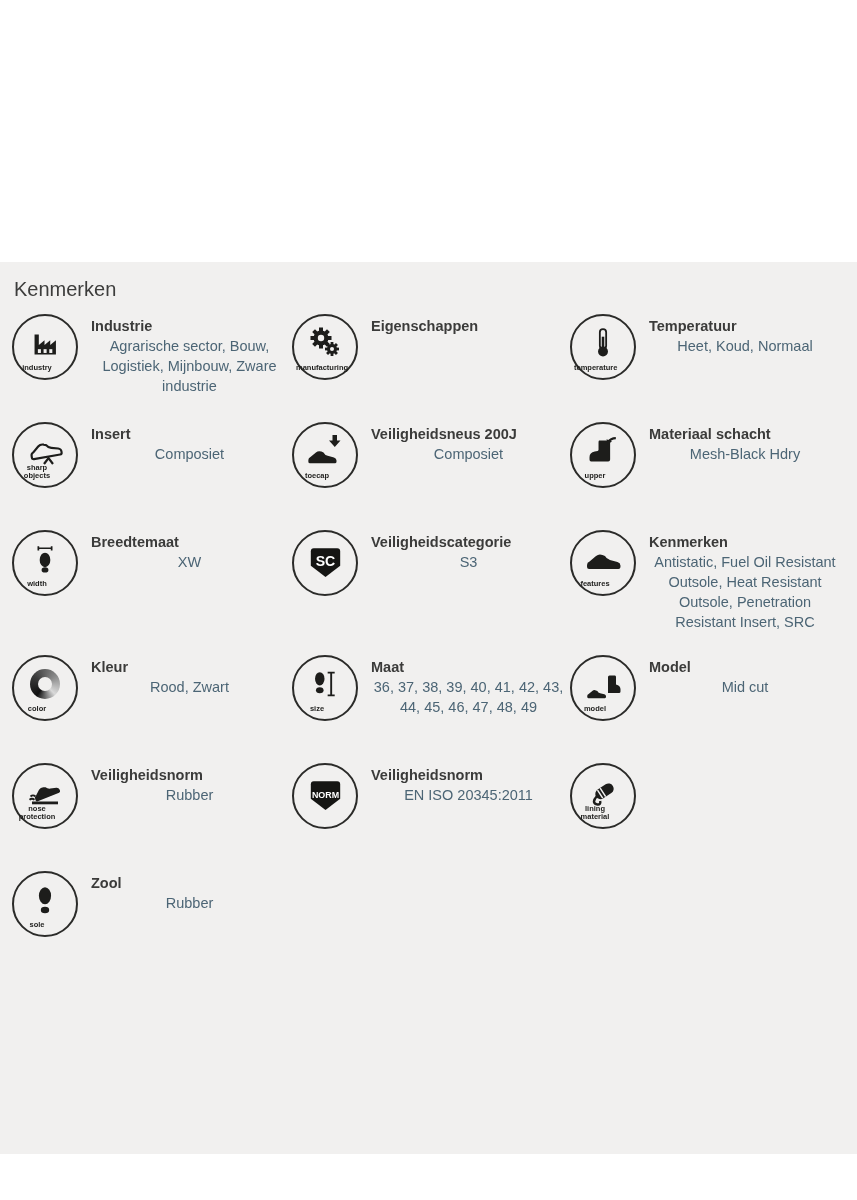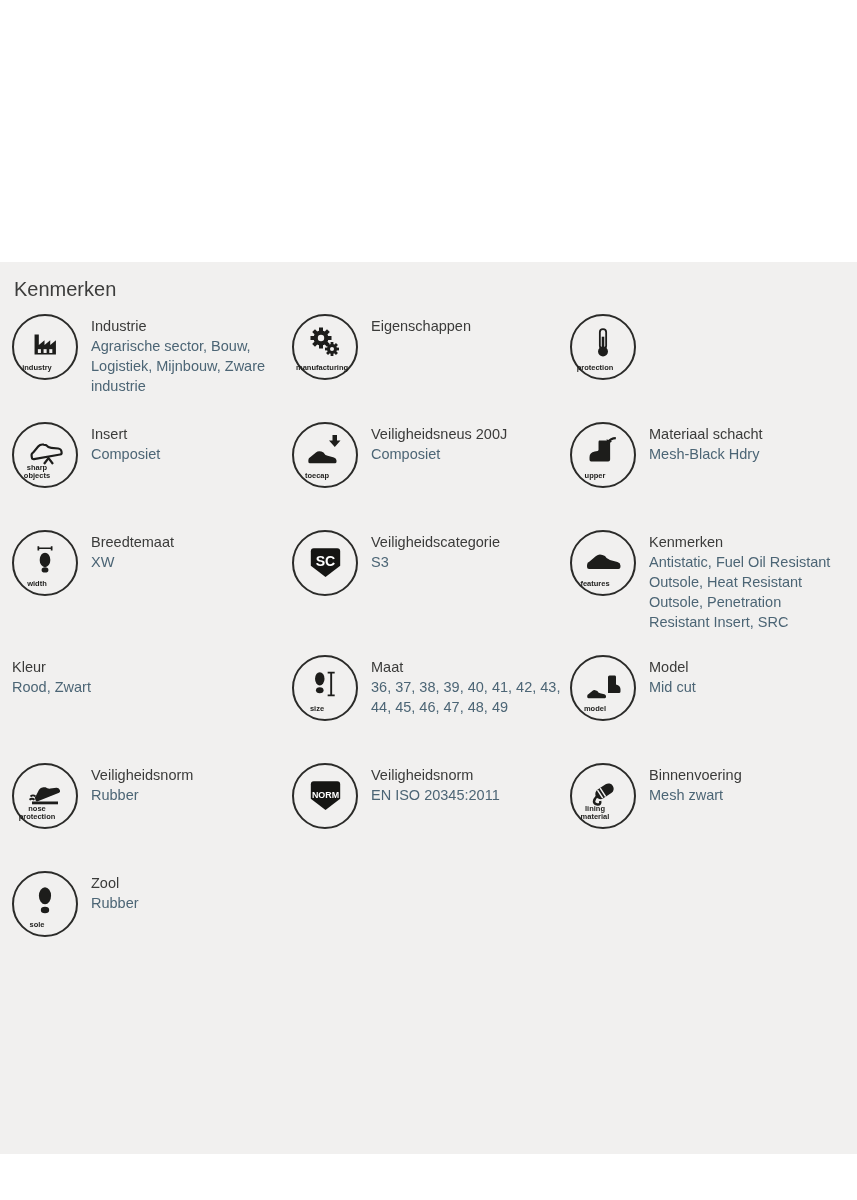--- a/index.html
+++ b/index.html
@@ -30,24 +30,24 @@
     position:relative;display:flex;align-items:center;justify-content:center;
   }
   .icon-glyph{display:flex;align-items:center;justify-content:center;margin-bottom:9px;}
   .badge-icon .icon-glyph{margin-bottom:0;}
   .icon-label{
     position:absolute;bottom:5px;left:2px;right:18px;text-align:center;
     font-size:7.5px;font-weight:bold;color:#1d1d1b;line-height:1.15;margin-top:27px;
   }
   .feature-text{flex:1;min-width:0;padding-top:2px;}
   .feature-title{
-    font-size:14.5px;font-weight:normal;color:#3b3b3a;line-height:20px;
+    font-size:14.5px;font-weight:bold;color:#3b3b3a;line-height:20px;
   }
   .feature-value{
-    font-size:14.5px;color:#4c6575;line-height:20px;
+    font-size:14.5px;color:#4c6575;line-height:20px;text-align:center;
   }
   svg .ink{fill:#1d1d1b;}
   svg .stroke{fill:none;stroke:#1d1d1b;}
   svg text{font-family:"Liberation Sans",sans-serif;font-weight:bold;fill:#ffffff;}
   .color-ring{
     width:30px;height:30px;border-radius:50%;
     background:conic-gradient(from 215deg,#111 0%,#3a3a3a 25%,#8a8a8a 55%,#d9d9d9 78%,#111 100%);
     display:flex;align-items:center;justify-content:center;
   }
   .color-hole{width:14px;height:14px;border-radius:50%;background:#f1f0ef;}
@@ -114,21 +114,25 @@
 
   <div class="feature-item">
     <div class="icon-circle">
       <span class="icon-glyph">
             <svg viewBox="0 0 40 40" width="36" height="36">
       <rect x="16.5" y="4.5" width="7" height="22" rx="3.5" class="stroke" stroke-width="2"></rect>
       <rect x="18.6" y="13" width="2.8" height="13" class="ink"></rect>
       <circle cx="20" cy="29.5" r="5.5" class="ink"></circle>
     </svg>
           </span>
-      <span class="icon-label">protection</span>
+      <span class="icon-label">temperature</span>
+    </div>
+    <div class="feature-text">
+      <div class="feature-title">Temperatuur</div>
+      <div class="feature-value">Heet, Koud, Normaal</div>
     </div>
   </div>
 
   <div class="feature-item">
     <div class="icon-circle">
       <span class="icon-glyph">
             <svg viewBox="0 0 40 40" width="40" height="40">
       <use href="#shoe" transform="rotate(-10 20 18) translate(2 0) scale(0.9)" fill="none" stroke="#1d1d1b" stroke-width="2.4"></use>
       <path class="stroke" stroke-width="2.2" d="M19 33 l4.5-6 4.5 6"></path>
     </svg>
@@ -216,20 +220,28 @@
           </span>
       <span class="icon-label">features</span>
     </div>
     <div class="feature-text">
       <div class="feature-title">Kenmerken</div>
       <div class="feature-value">Antistatic, Fuel Oil Resistant Outsole, Heat Resistant Outsole, Penetration Resistant Insert, SRC</div>
     </div>
   </div>
 
   <div class="feature-item">
+    <div class="icon-circle">
+      <span class="icon-glyph">
+            <div class="color-ring">
+              <div class="color-hole"></div>
+            </div>
+          </span>
+      <span class="icon-label">color</span>
+    </div>
     <div class="feature-text">
       <div class="feature-title">Kleur</div>
       <div class="feature-value">Rood, Zwart</div>
     </div>
   </div>
 
   <div class="feature-item">
     <div class="icon-circle">
       <span class="icon-glyph">
             <svg viewBox="0 0 40 40" width="38" height="38">
@@ -301,24 +313,20 @@
             <svg viewBox="0 0 40 40" width="38" height="38">
       <g transform="rotate(-33 22 19)">
         <rect x="11" y="13.5" width="21" height="11" rx="5.5" class="ink"></rect>
         <path d="M16 14 v10 M19.5 13.7 v10.6" stroke="#f1f0ef" stroke-width="1.6" fill="none"></path>
       </g>
       <path class="stroke" stroke-width="2.6" d="M13.5 24.5 q-6 6.5 0 8.5 q4.5 1 3.5-3.5"></path>
     </svg>
           </span>
       <span class="icon-label">lining material</span>
     </div>
-    <div class="feature-text">
-      <div class="feature-title">Binnenvoering</div>
-      <div class="feature-value">Mesh zwart</div>
-    </div>
   </div>
 
   <div class="feature-item">
     <div class="icon-circle">
       <span class="icon-glyph">
             <svg viewBox="0 0 40 40" width="38" height="38">
       <ellipse cx="20" cy="15.5" rx="6.4" ry="9" class="ink"></ellipse>
       <ellipse cx="20" cy="30.5" rx="4.4" ry="3.4" class="ink"></ellipse>
     </svg>
           </span>

